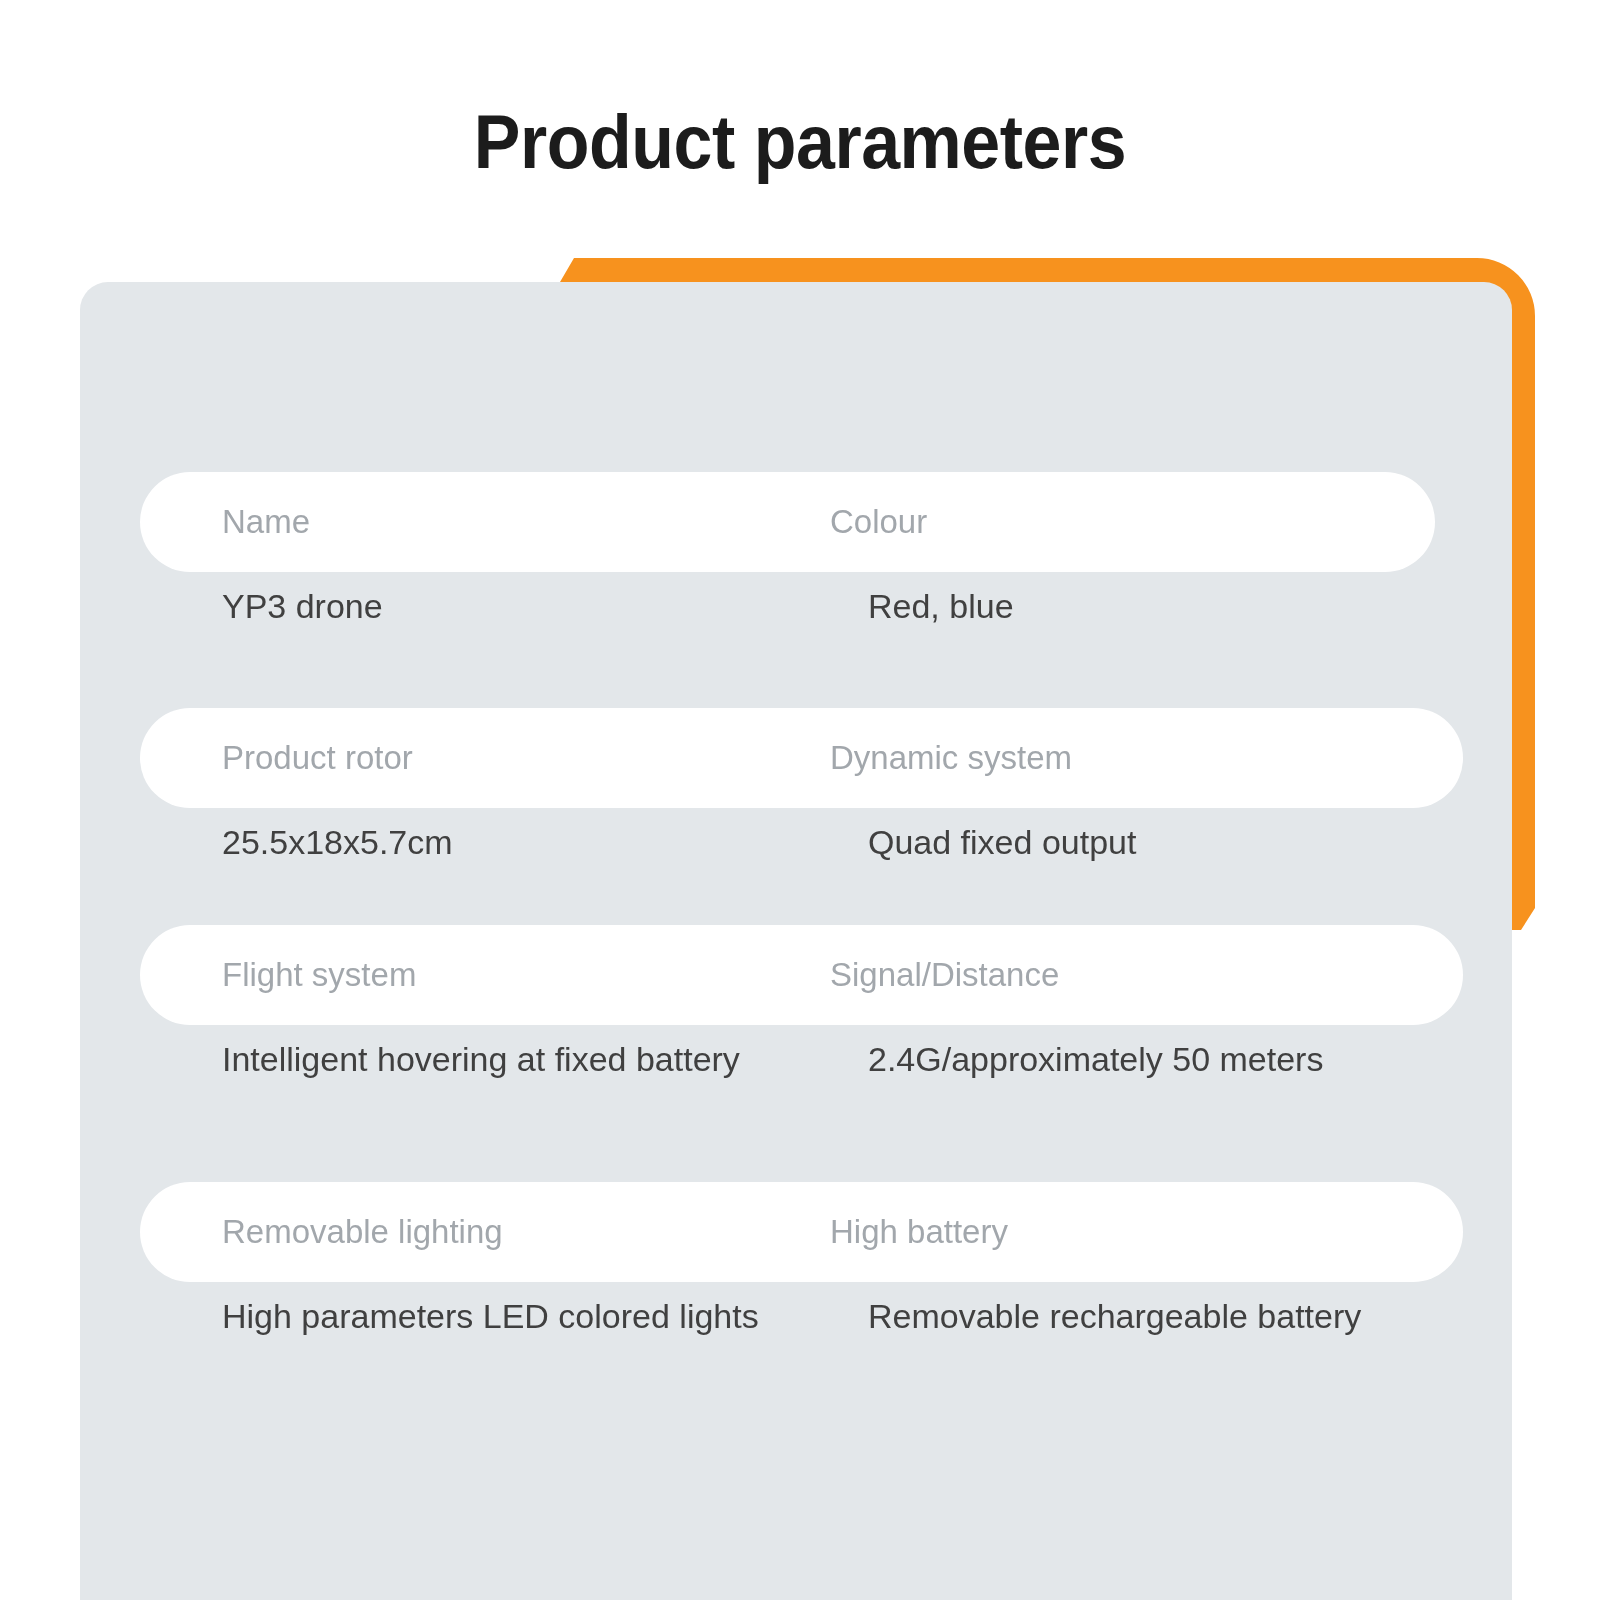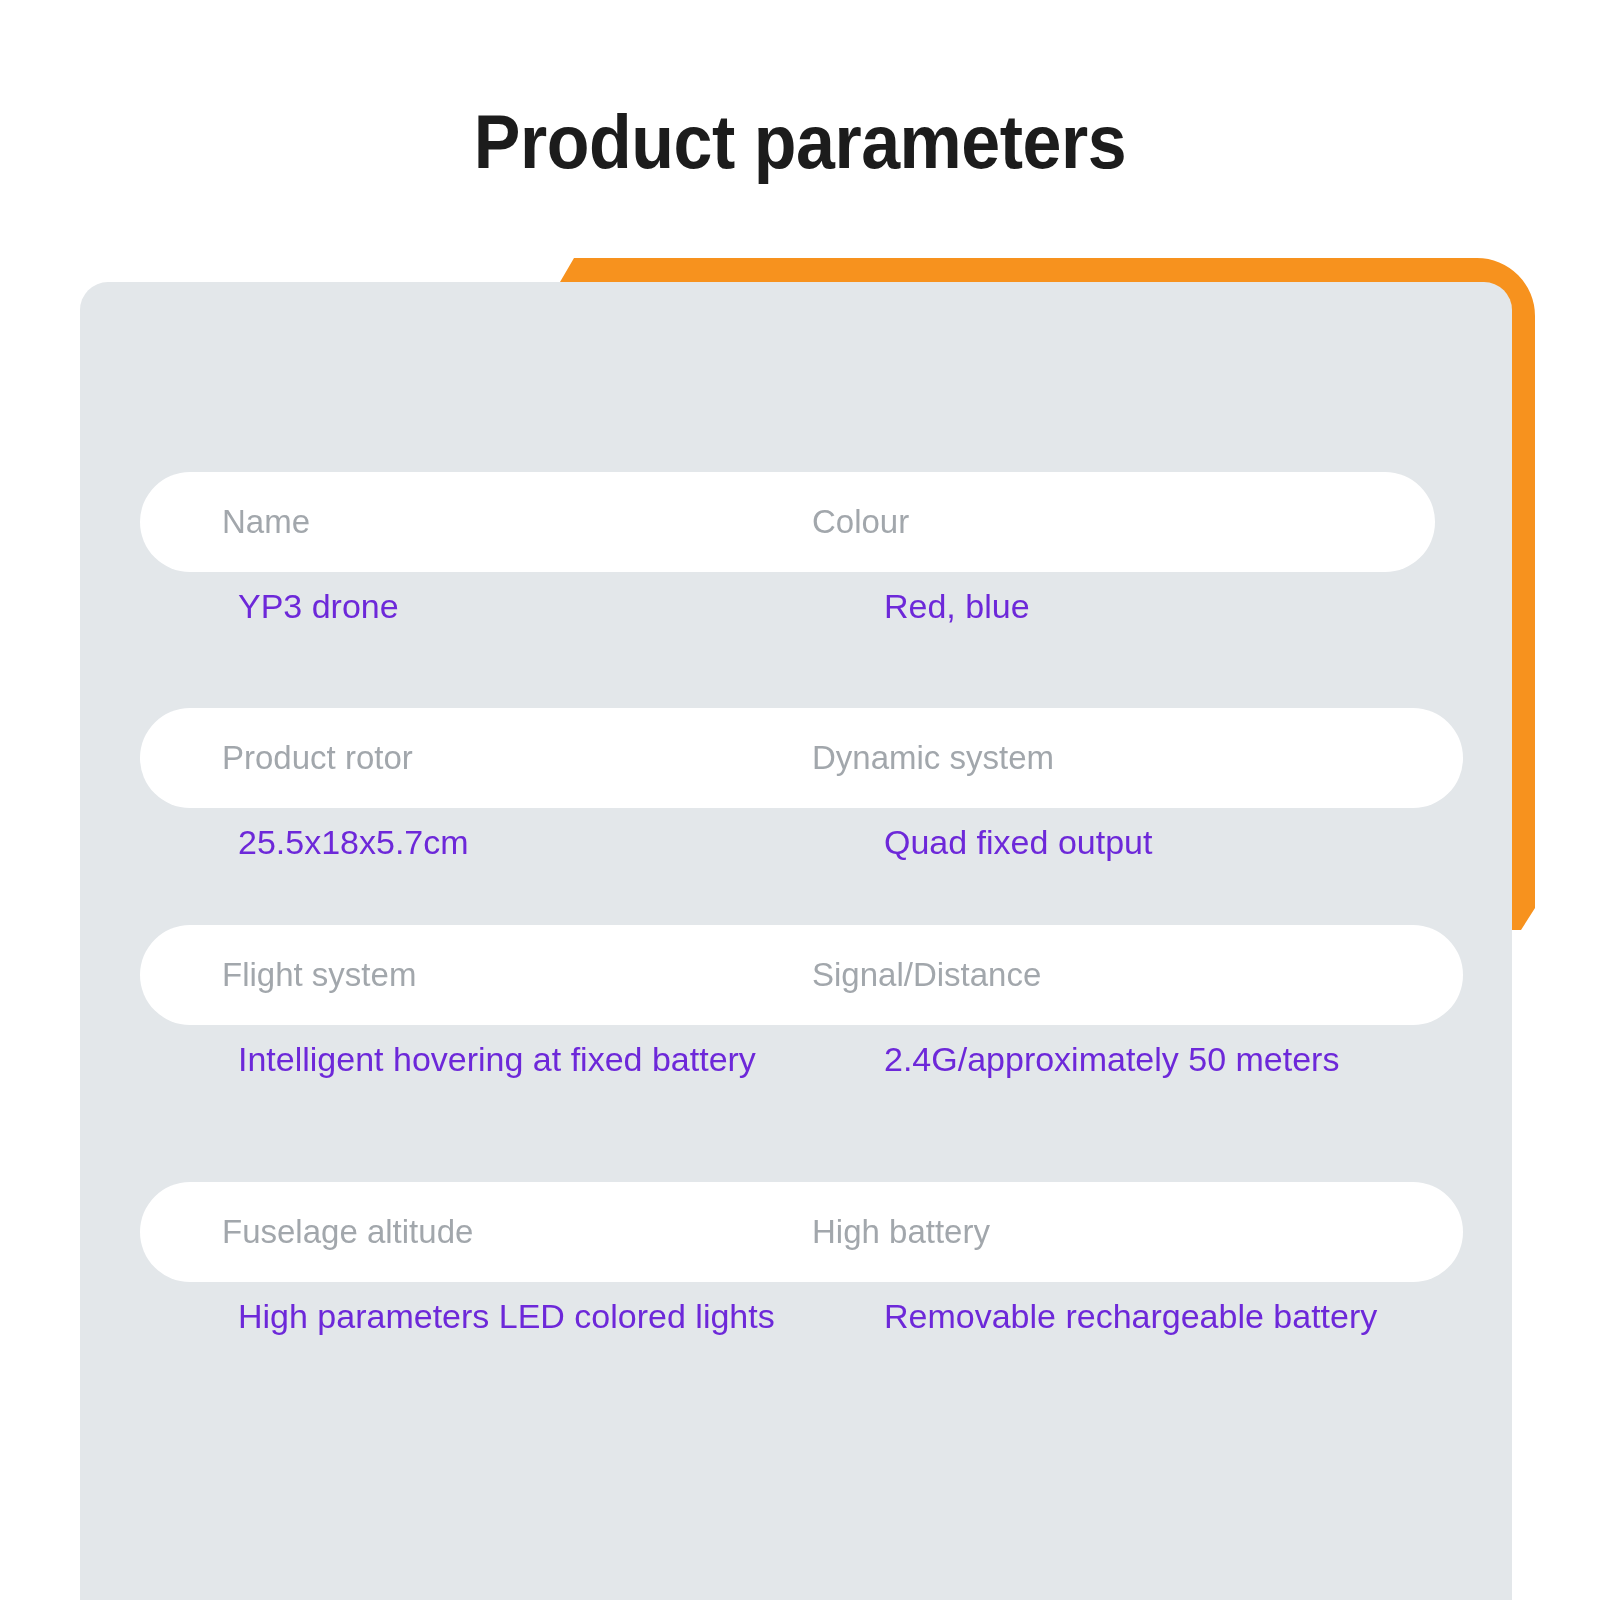--- a/index.html
+++ b/index.html
@@ -86,31 +86,30 @@
   .label-text {
     position: absolute;
     top: 0;
     height: 100px;
     line-height: 100px;
     font-size: 33px;
     color: #a2a7ac;
     white-space: nowrap;
   }
   .label-left  { left: 142px; }
-  .label-right { left: 732px; }
+  .label-right { left: 750px; }
 
   .value-text {
     position: absolute;
     top: 112px;
     height: 44px;
     line-height: 44px;
     font-size: 34px;
-    color: #6d28d9;
+    color: #404040;
     white-space: nowrap;
-    margin-left: 16px;
   }
   .value-left  { left: 142px; }
   .value-right { left: 788px; }
 </style>
 </head>
 <body>
 
 <div class="page">
 
   <div class="page-title">Product parameters</div>
@@ -142,20 +141,20 @@
     <div class="spec-row r2">
       <div class="label-pill w-wide"></div>
       <div class="label-text label-left">Flight system</div>
       <div class="label-text label-right">Signal/Distance</div>
       <div class="value-text value-left">Intelligent hovering at fixed battery</div>
       <div class="value-text value-right">2.4G/approximately 50 meters</div>
     </div>
 
     <div class="spec-row r3">
       <div class="label-pill w-wide"></div>
-      <div class="label-text label-left">Fuselage altitude</div>
+      <div class="label-text label-left">Removable lighting</div>
       <div class="label-text label-right">High battery</div>
       <div class="value-text value-left">High parameters LED colored lights</div>
       <div class="value-text value-right">Removable rechargeable battery</div>
     </div>
 
   </div>
 </div>
 
 </body></html>

